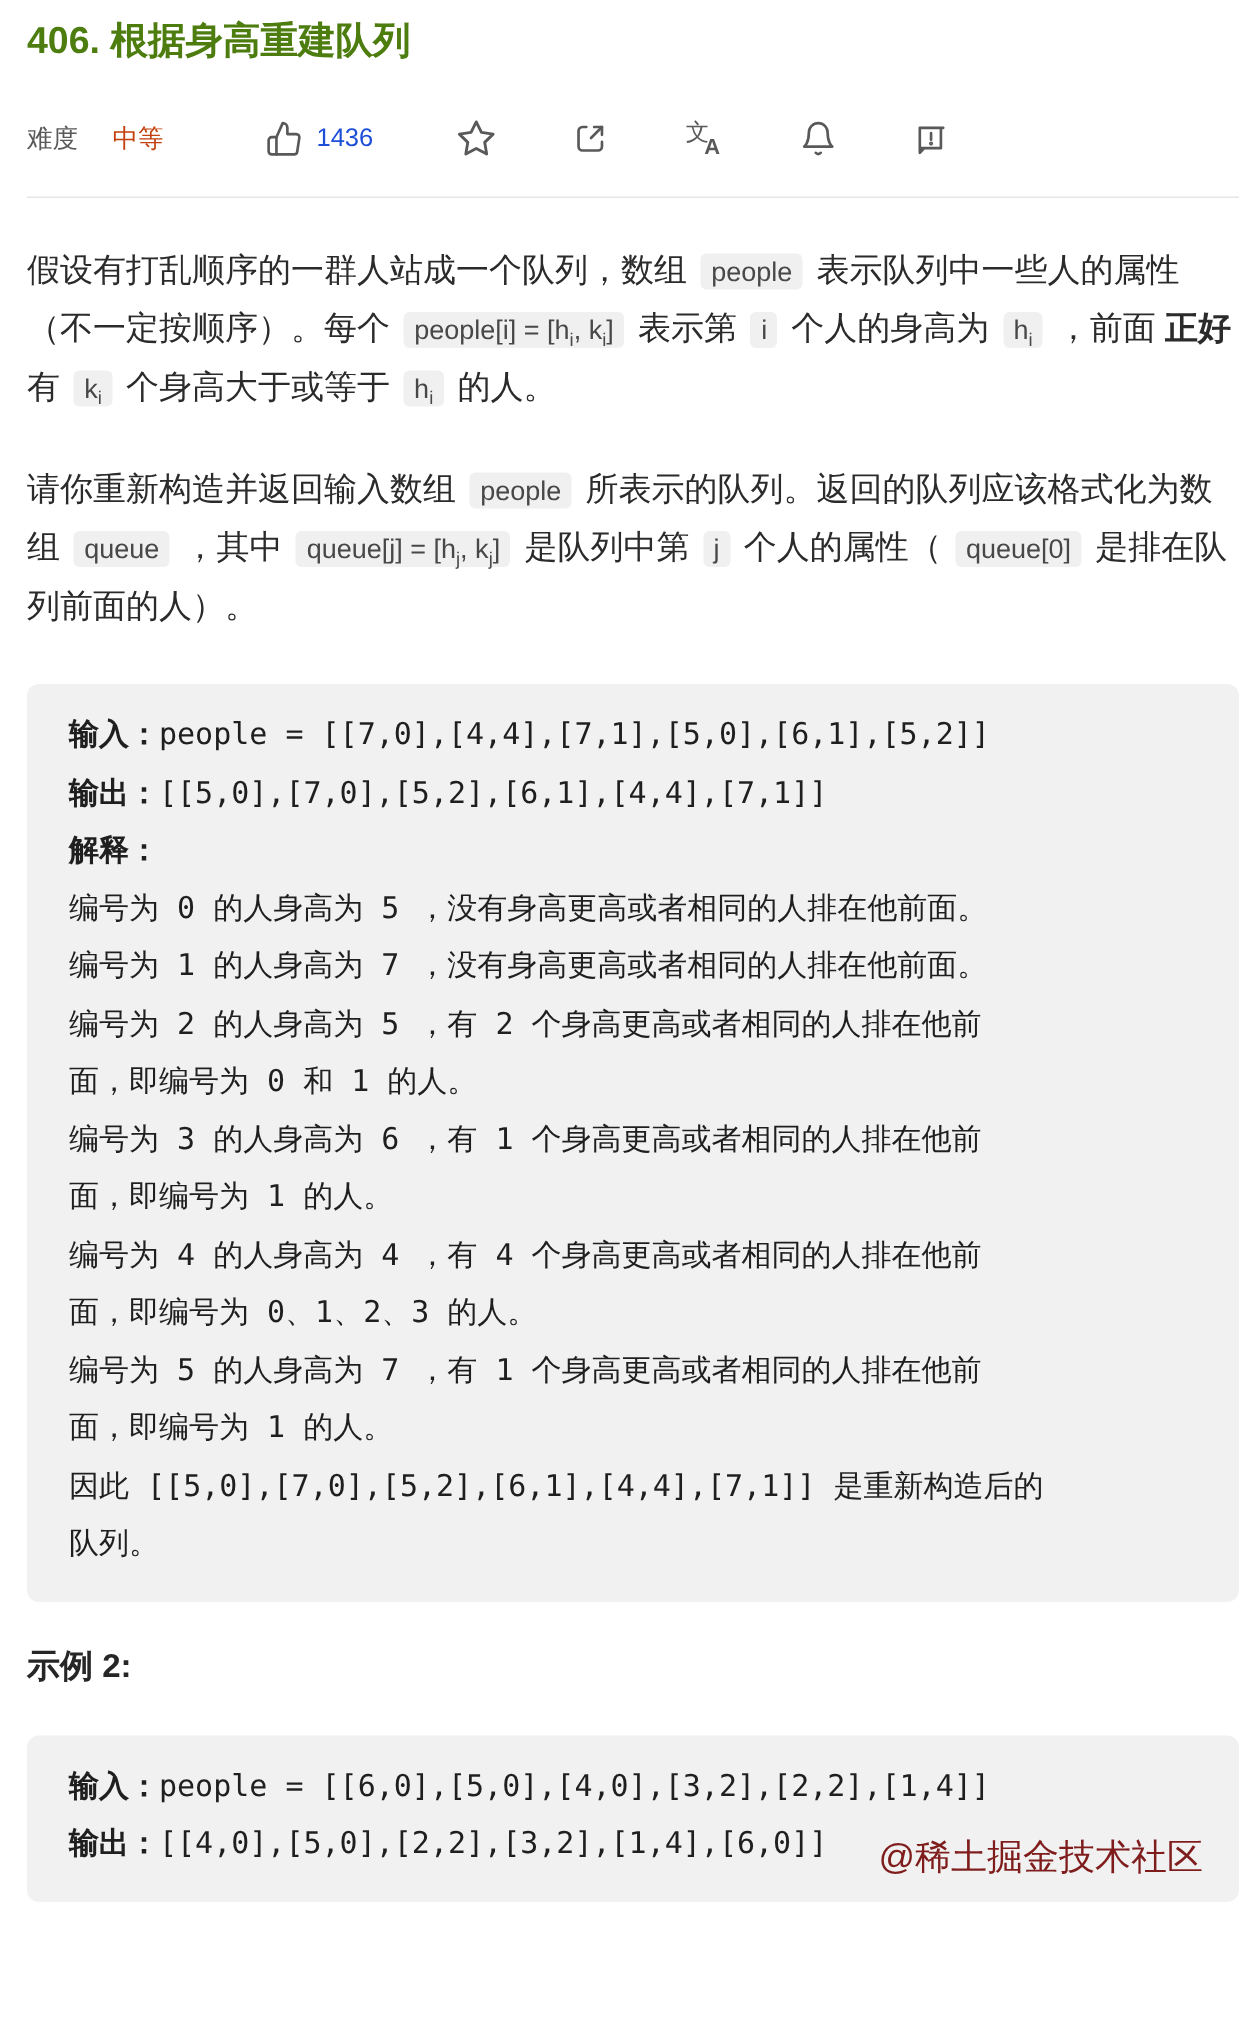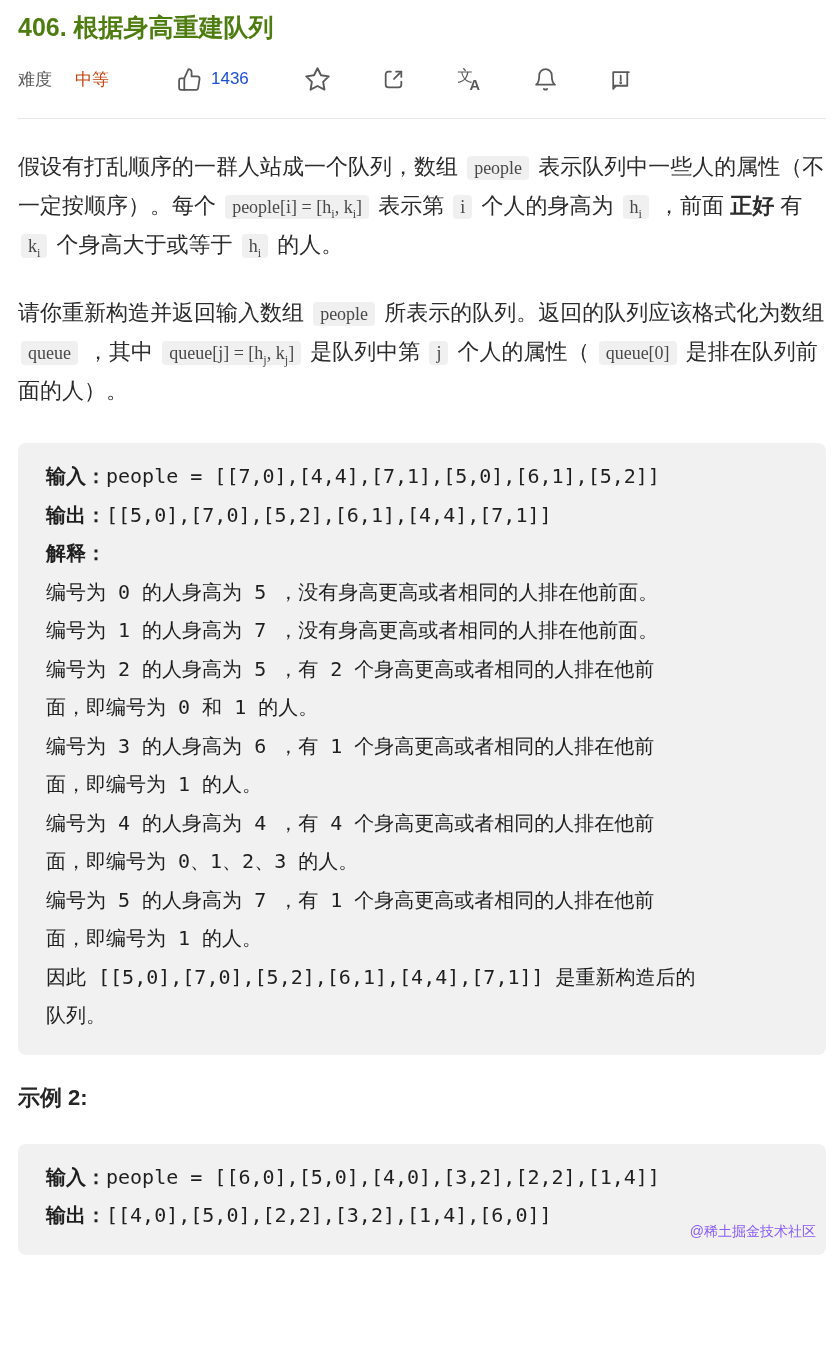--- a/index.html
+++ b/index.html
@@ -6,55 +6,55 @@
   html,body { margin:0; padding:0; }
   body {
     width:840px; height:1360px; overflow:hidden;
     background:#ffffff; color:#262626;
     font-family:"Liberation Sans", sans-serif;
   }
   .page { padding:12px 14px 0 18px; width:840px; }
 
   
   .title { font-size:25px; font-weight:600; margin:0; line-height:30px; color:#4d7c0f; }
-  .meta { display:flex; align-items:center; margin-top:21px; height:32px; color:#595959; font-size:17px;text-align:center; }
+  .meta { display:flex; align-items:center; margin-top:34px; height:32px; color:#595959; font-size:17px;text-align:center; }
   .diff-label { color:#595959; }
   .diff-value { color:#c2410c; margin-left:23px; }
   .like-group { display:flex; align-items:center; margin-left:68px; cursor:pointer; }
   .like-count { margin-left:9px; color:#1d4ed8; }
   .iconbtn { display:flex; align-items:center; justify-content:center; margin-left:50px; cursor:pointer; }
   .iconbtn:first-of-type { margin-left:0; }
   .icon svg { display:block; }
   .divider { border:none; border-top:1px solid #e6e6e6; margin:23px 0 0 0; }
 
   
   .desc p { font-size:22px; line-height:38px; margin:29px 0 0 0; color:#2b2b2b; }
   .chip {
-    font-family:Liberation Serif, serif;
+    font-family:Liberation Sans, sans-serif;
     font-size:18px; color:#484848; background:#f0f0f1;
     border-radius:4px; padding:2px 7px; margin:0 3px; white-space:nowrap;
   }
   .chip sub { font-size:0.68em; line-height:0; }
   .b { font-weight:bold; }
 
   
   .ex-heading { font-size:22px; font-weight:bold; color:#262626; margin:0; line-height:26px; }
   .ex-heading.first { margin-top:66px; }
   .ex-heading.second { margin-top:30px; }
   pre.codeblock {
     background:#f1f1f2; border-radius:8px; margin:33px 0 0 0;
     padding:14px 28px 20px 28px; position:relative;
     font-family:"DejaVu Sans Mono","Liberation Mono",monospace;
     font-size:20px; color:#1f1f1f;
   }
   .cline { line-height:38.5px; white-space:pre-wrap; word-break:break-all; min-height:38.5px; }
   .watermark {
-    position:absolute; right:10px; bottom:14px;
+    position:absolute; right:24px; bottom:14px;
     font-family:"Liberation Sans",sans-serif;
-    font-size:14px; color:#8b5cf6; font-weight:normal; white-space:nowrap;
+    font-size:24px; color:#7f1d1d; font-weight:normal; white-space:nowrap;
   }
 </style>
 </head>
 <body>
 
 <div class="page">
 
   <h1 class="title">406. 根据身高重建队列</h1>
 
   <div class="meta">

